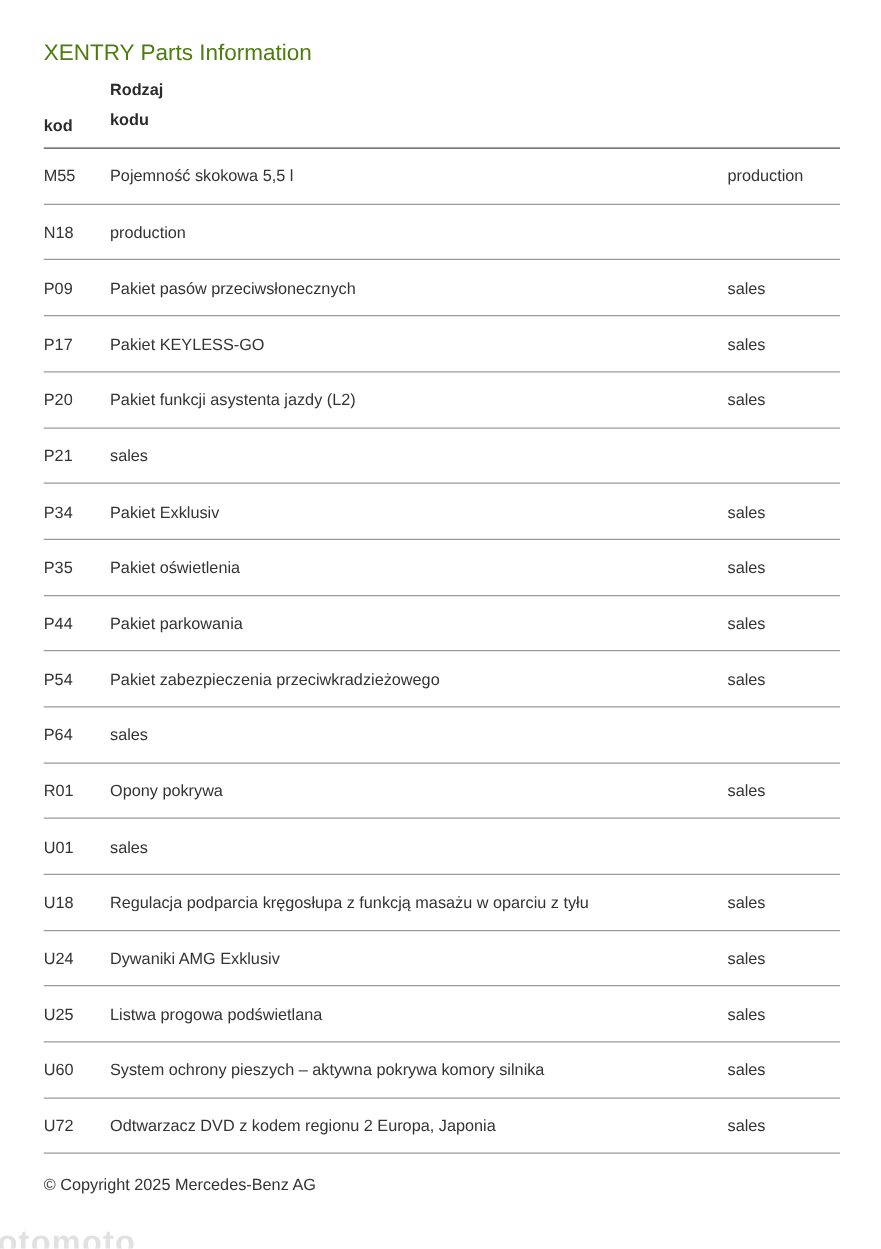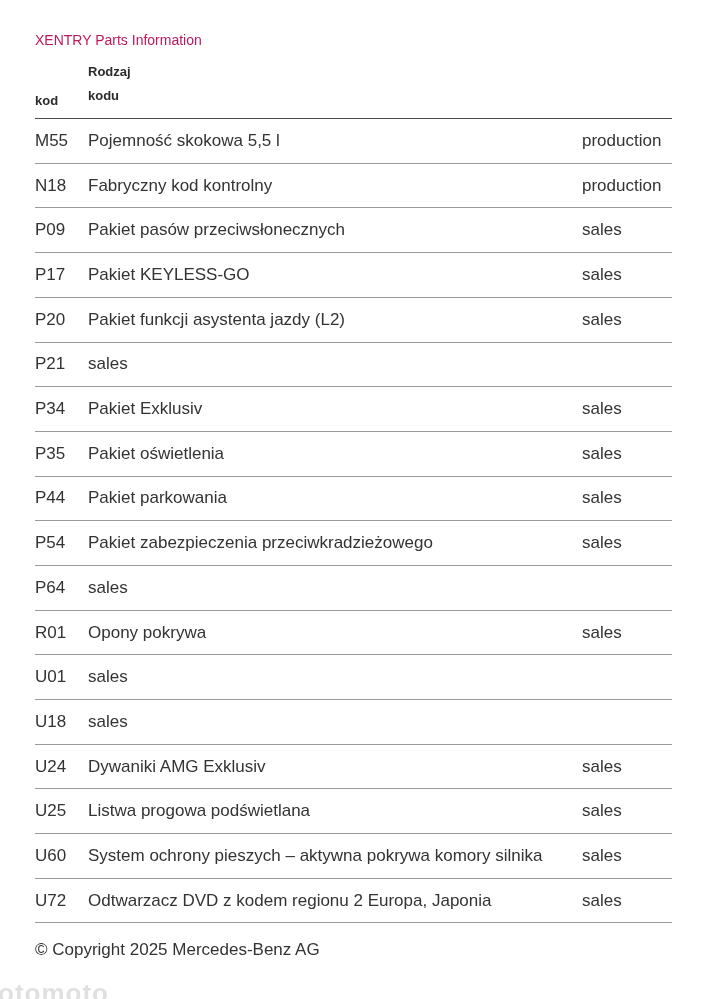--- a/index.html
+++ b/index.html
@@ -14,22 +14,22 @@
     width: 705px;
     height: 999px;
     background: #ffffff;
     overflow: hidden;
     box-sizing: border-box;
   }
   .app-title {
     position: absolute;
     top: 32px;
     left: 35px;
-    font-size: 14px;
-    color: #be185d;
+    font-size: 18px;
+    color: #4d7c0f;
   }
   .parts-table {
     position: absolute;
     top: 60px;
     left: 35px;
     right: 33px;
   }
   .thead {
     display: grid;
     grid-template-columns: 53px 1fr 90px;
@@ -42,32 +42,32 @@
   }
   .thead .rodzaj-head {
     line-height: 1.85;
   }
   .row {
     display: grid;
     grid-template-columns: 53px 1fr 90px;
     align-items: center;
     height: 43.7px;
     border-bottom: 1px solid #9a9a9a;
-    font-size: 17px;
+    font-size: 13px;
     color: #333333;
   }
   .cell {
     overflow: hidden;
     white-space: nowrap;
   }
   .footer {
     position: absolute;
     top: 940px;
     left: 35px;
-    font-size: 17px;
+    font-size: 13px;
     color: #333333;
   }
   .watermark {
     position: absolute;
     left: -2px;
     bottom: -10px;
     font-size: 26px;
     font-weight: bold;
     letter-spacing: 1px;
     color: #c8c8c8;
@@ -93,21 +93,20 @@
     </div>
 
     <div class="tbody" id="rows-host">
         <div class="row">
           <div class="cell kod">M55</div>
           <div class="cell opis">Pojemność skokowa 5,5 l</div>
           <div class="cell rodzaj">production</div>
         </div>
         <div class="row">
           <div class="cell kod">N18</div>
-          <div class="cell opis">Fabryczny kod kontrolny</div>
           <div class="cell rodzaj">production</div>
         </div>
         <div class="row">
           <div class="cell kod">P09</div>
           <div class="cell opis">Pakiet pasów przeciwsłonecznych</div>
           <div class="cell rodzaj">sales</div>
         </div>
         <div class="row">
           <div class="cell kod">P17</div>
           <div class="cell opis">Pakiet KEYLESS-GO</div>
@@ -150,20 +149,21 @@
           <div class="cell kod">R01</div>
           <div class="cell opis">Opony pokrywa</div>
           <div class="cell rodzaj">sales</div>
         </div>
         <div class="row">
           <div class="cell kod">U01</div>
           <div class="cell rodzaj">sales</div>
         </div>
         <div class="row">
           <div class="cell kod">U18</div>
+          <div class="cell opis">Regulacja podparcia kręgosłupa z funkcją masażu w oparciu z tyłu</div>
           <div class="cell rodzaj">sales</div>
         </div>
         <div class="row">
           <div class="cell kod">U24</div>
           <div class="cell opis">Dywaniki AMG Exklusiv</div>
           <div class="cell rodzaj">sales</div>
         </div>
         <div class="row">
           <div class="cell kod">U25</div>
           <div class="cell opis">Listwa progowa podświetlana</div>

